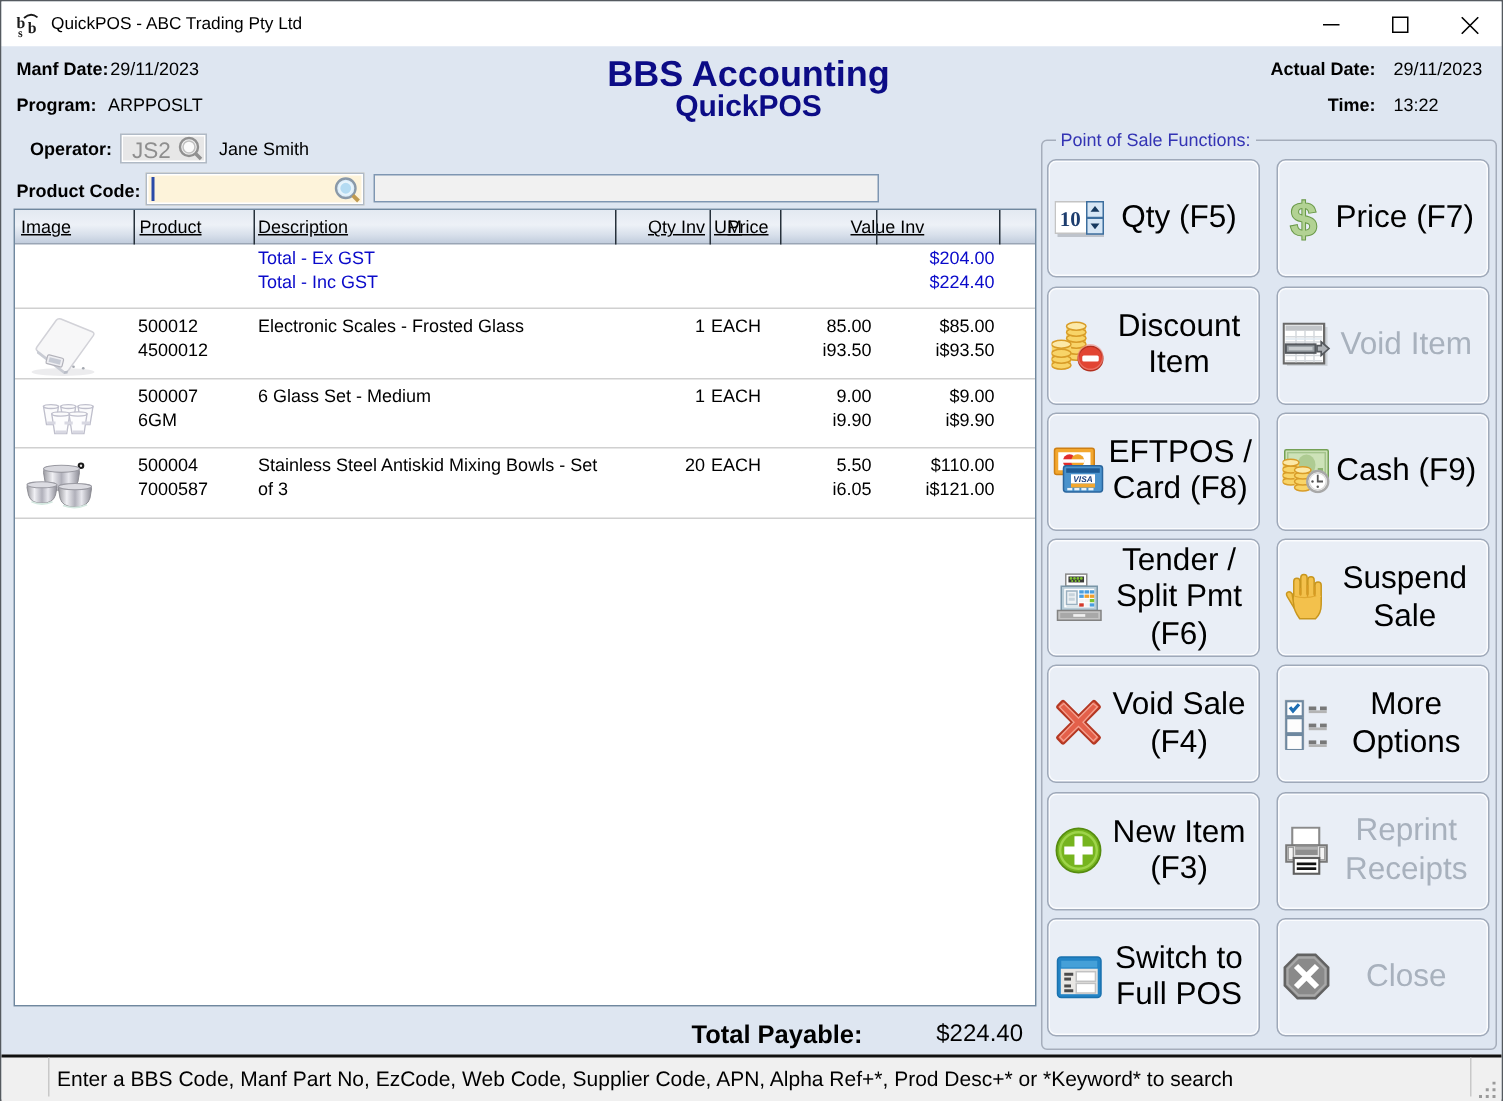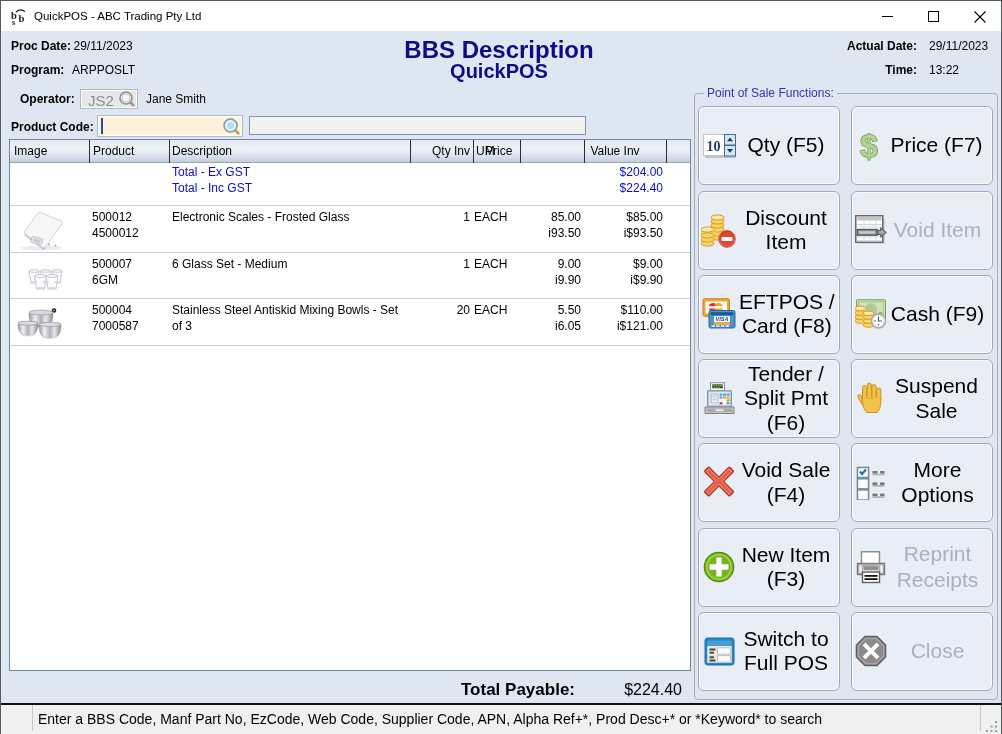--- a/index.html
+++ b/index.html
@@ -8,21 +8,21 @@
 #win { position:absolute; left:0; top:0; width:1002px; height:734px; border:1px solid #555a5f; }
 .abs { position:absolute; }
 .b { font-weight:bold; }
 #titlebar { position:absolute; left:0; top:0; width:1000px; height:30px; background:#fff; }
 #titletext { position:absolute; left:33px; top:9px; font-size:11.5px; color:#000; }
 #main { position:absolute; left:0; top:30px; width:1000px; height:673px; background:#dee6f1; }
 .lbl { font-size:12px; font-weight:bold; color:#000; }
 .val { font-size:12px; color:#000; }
 #tbl { position:absolute; left:8px; top:108px; width:682px; height:532px; background:#fff; border:1px solid #70889f; }
 #thead { position:absolute; left:0; top:0; width:680px; height:23px; background:linear-gradient(180deg,#e3e9f1 0%,#edf1f7 45%,#d8e0eb 75%,#c2cddd 100%); border-bottom:1px solid #9aa5b5; }
-.th { position:absolute; top:4px; font-size:12px; color:#000; }
+.th { position:absolute; top:4px; font-size:12px; color:#000;text-decoration:underline; }
 .csep { position:absolute; top:0; width:1px; height:23px; background:#26303a; }
 .rsep { position:absolute; left:0; width:680px; height:1px; background:#d0d0d0; }
 .cell { position:absolute; font-size:12px; color:#000; line-height:15.5px; }
 .blue { color:#0a0aca; }
 .rt { text-align:right; }
 #fs { position:absolute; left:693px; top:55px; width:304px; height:614px; border:1px solid #a5adbb; border-radius:4px; }
 #fs legend { margin-left:9px; padding:0 3px; font-size:12px; color:#3434b4; }
 .btn { position:absolute; width:142px; height:79px; background:#e9eef6; border:1px solid #9fa9b9; border-radius:6px; box-shadow:inset 0 0 0 1px #fbfcfe; display:flex; align-items:center; }
 .bic { flex:0 0 auto; margin-left:0; display:flex; align-items:center; justify-content:center; }
 .btx { flex:1 1 auto; text-align:center; font-size:21px; color:#000; line-height:24.5px; white-space:nowrap; padding-right:6px; }
@@ -42,25 +42,25 @@
     <path d="M6 5 Q10.5 0.8 15 4.6" fill="none" stroke="#1a1a1a" stroke-width="1.2"></path>
   </svg>
   <span id="titletext">QuickPOS - ABC Trading Pty Ltd</span>
   <span class="abs" style="left:881px;top:15px;width:11px;height:1px;background:#000"></span>
   <span class="abs" style="left:927px;top:10px;width:11px;height:11px;border:1px solid #000"></span>
   <svg class="abs" style="left:973px;top:10px" width="12" height="12">
         <path d="M0.5 0.5 L11.5 11.5 M11.5 0.5 L0.5 11.5" stroke="#000" stroke-width="1.1"></path>
       </svg>
 </div>
 <div id="main">
-  <span class="lbl abs" style="left:10px;top:8px">Proc Date:</span>
+  <span class="lbl abs" style="left:10px;top:8px">Manf Date:</span>
       <span class="val abs" style="left:72.5px;top:8px">29/11/2023</span>
   <span class="lbl abs" style="left:10px;top:32px">Program:</span>
       <span class="val abs" style="left:71px;top:32px">ARPPOSLT</span>
-  <div class="abs" style="left:308px;top:5px;width:380px;text-align:center;font-weight:bold;font-size:24px;color:#0c0c86">BBS Description</div>
+  <div class="abs" style="left:308px;top:5px;width:380px;text-align:center;font-weight:bold;font-size:24px;color:#0c0c86">BBS Accounting</div>
   <div class="abs" style="left:308px;top:29px;width:380px;text-align:center;font-weight:bold;font-size:20px;color:#0c0c86">QuickPOS</div>
   <span class="lbl abs" style="left:844px;top:8px;width:72px;text-align:right">Actual Date:</span>
       <span class="val abs" style="left:928px;top:8px">29/11/2023</span>
   <span class="lbl abs" style="left:844px;top:32px;width:72px;text-align:right">Time:</span>
       <span class="val abs" style="left:928px;top:32px">13:22</span>
 
   <span class="lbl abs" style="left:19px;top:61px">Operator:</span>
   <div class="abs" style="left:79px;top:58px;width:58px;height:20px;background:#e7e7e7;border:1px solid #b0bac6;box-shadow:inset 0 0 0 1px #fff;"></div>
   <span class="abs" style="left:87px;top:61px;font-size:15px;color:#8e8e8e">JS2</span>
   <svg id="mag1" class="abs" style="left:117px;top:59px" width="18" height="18" viewBox="0 0 18 18">
@@ -81,21 +81,21 @@
   <div class="abs" style="left:248px;top:85px;width:337px;height:19px;background:#f1f1f1;border:1px solid #7e96b2;"></div>
 
   <div id="tbl">
     <div id="thead">
       <span class="th" style="left:4px">Image</span>
       <span class="th" style="left:83px">Product</span>
       <span class="th" style="left:162px">Description</span>
       <span class="th" style="left:360px;width:100px;text-align:right">Qty Inv</span>
       <span class="th" style="left:466px">UM</span>
       <span class="th" style="left:475px;width:96px;">Price</span>
-      <span class="th" style="left:557px;width:96px;text-align:center">Value Inv</span>
+      <span class="th" style="left:557px;width:96px;text-align:left">Value Inv</span>
       <span class="csep" style="left:79px"></span>
       <span class="csep" style="left:159px"></span>
       <span class="csep" style="left:400px"></span>
       <span class="csep" style="left:463px"></span>
       <span class="csep" style="left:510px"></span>
       <span class="csep" style="left:574px"></span>
       <span class="csep" style="left:656px"></span>
     </div>
 
     <div class="cell blue" style="left:162px;top:25px">Total - Ex GST<br>Total - Inc GST</div>

